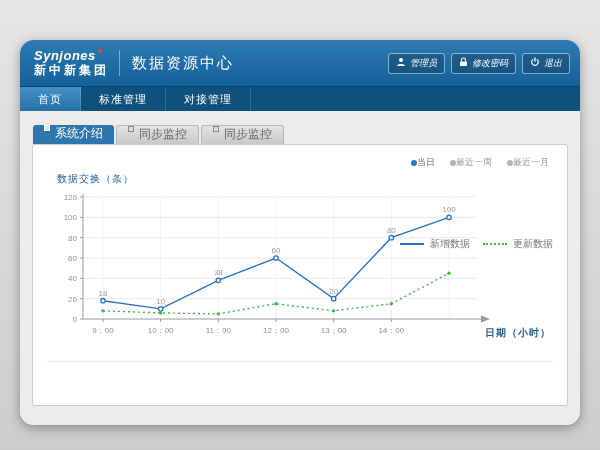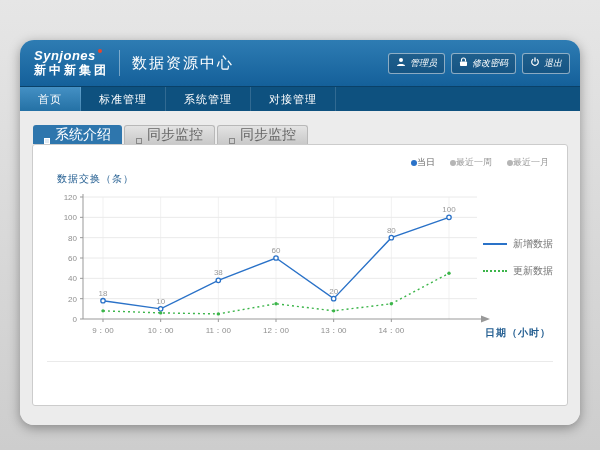--- a/index.html
+++ b/index.html
@@ -26,39 +26,39 @@
 
   
   .nav { height: 25px; background: #0e517f; display: flex; border-top: 1px solid #0a4168; }
   .nav-item { display: flex; align-items: center; padding: 0 18px; color: #fff; font-size: 11px;
               border-right: 1px solid rgba(255,255,255,.15); cursor: pointer; letter-spacing: 1px; font-family: Liberation Mono, monospace; }
   .nav-item.active { background: linear-gradient(180deg, #4490c4, #2471a5); }
 
   
   .content { position: relative; height: 314px; background: #ececec; }
   .tabs { position: absolute; left: 13px; top: 14px; display: flex; gap: 2px; }
-  .tab { height: 19px; display: flex; align-items: flex-end; gap: 5px; padding: 0 11px;
-         font-size: 14px; border-radius: 3px 3px 0 0; cursor: pointer; }
+  .tab { height: 19px; display: flex; align-items: flex-start; gap: 5px; padding: 0 11px;
+         font-size: 12px; border-radius: 3px 3px 0 0; cursor: pointer; }
   .tab .tab-ico { width: 6px; height: 6px; border: 1px solid #888; background: transparent; }
   .tab.active { background: #2e76ad; color: #fff; }
   .tab.active .tab-ico { border-color: #fff; background: rgba(255,255,255,.85); }
   .tab.inactive { background: linear-gradient(180deg, #e3e3e3, #c9c9c9); color: #666; border: 1px solid #b8b8b8; border-bottom: none; }
 
   .panel { position: absolute; left: 12px; right: 12px; top: 33px; height: 262px;
            background: #fff; border: 1px solid #ccc; border-radius: 3px; }
 
   .legend-filters { position: absolute; top: 11px; right: 18px; display: flex; gap: 15px; }
   .filter { display: flex; align-items: center; font-size: 9px; color: #999; cursor: pointer; }
   .filter .dot { width: 6px; height: 6px; border-radius: 50%; background: #b5b5b5; }
   .filter.active .dot { background: #2a72c8; }
   .filter.active { color: #666; }
 
   .y-title { position: absolute; left: 24px; top: 27px; font-size: 10px; color: #235e91; letter-spacing: 1px; }
   .chart { position: absolute; left: 10px; top: 44px; }
-  .series-legend { position: absolute; right: 14px; top: 92px; display: flex; flex-direction: column; gap: 13px; }
+  .series-legend { position: absolute; right: 14px; top: 92px; display: flex; flex-direction: row; gap: 13px; }
   .series-item { display: flex; align-items: center; gap: 6px; font-size: 10px; color: #777; cursor: pointer; }
   .line-sample { width: 24px; height: 0; border-top: 2px solid #999; }
   .line-sample.dotted { border-top-style: dotted; }
   .x-title { position: absolute; right: 16px; top: 181px; font-size: 10px; color: #235e91; letter-spacing: 1px; font-weight: bold; }
 
   .note-divider { position: absolute; left: 14px; right: 14px; top: 216px; border-top: 1px solid #eaeaea; }
   .footnote { position: absolute; left: 18px; right: 18px; top: 227px; font-size: 9px; color: #a6a6a6;
               text-align: center; white-space: nowrap; overflow: hidden; }
   .footnote .prefix { color: #e0524c; }
 </style>
@@ -95,21 +95,20 @@
               <path d="M3.1 2.3 a3.3 3.3 0 1 0 3.8 0" fill="none" stroke="#fff" stroke-width="1.2"></path>
             </svg></span>
         <span>退出</span>
       </div>
     </div>
   </div>
 
   <div class="nav">
     <div class="nav-item active">首页</div>
     <div class="nav-item">标准管理</div>
-    <div class="nav-item">系统管理</div>
     <div class="nav-item">对接管理</div>
   </div>
 
   <div class="content">
 
     <div class="tabs">
       <div class="tab active">
         <span class="tab-ico"></span>
         <span>系统介绍</span>
       </div>

